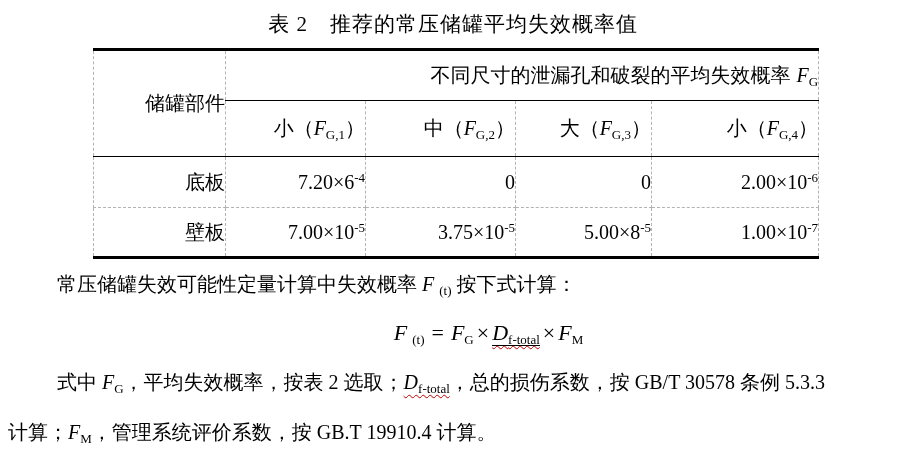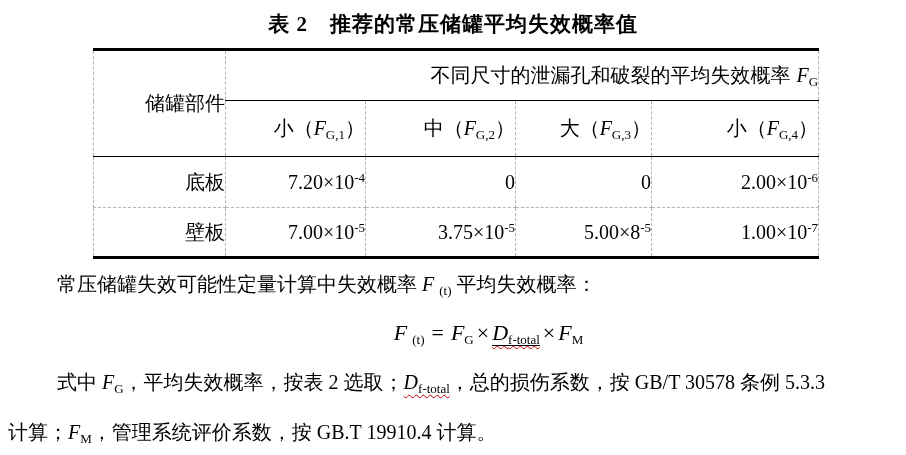--- a/index.html
+++ b/index.html
@@ -1,19 +1,19 @@
 <!DOCTYPE html>
 <html><head>
 <meta charset="utf-8">
 <style>
   * { margin:0; padding:0; box-sizing:border-box; }
   html, body { width:906px; height:455px; background:#ffffff; overflow:hidden; }
   body { font-family:"Liberation Serif","DejaVu Serif",serif; color:#000; }
 
-  .caption { padding-top:11px; height:37px; text-align:center; font-weight:bold; font-size:21px; line-height:26px; letter-spacing:1px; }
+  .caption { padding-top:11px; height:37px; text-align:center; font-weight:normal; font-size:21px; line-height:26px; letter-spacing:1px; }
 
   table.ftable { border-collapse:collapse; table-layout:fixed; width:725px; margin:11px 0 0 93px;
                  border-top:3px solid #000; border-bottom:3px solid #000; }
   .ftable td { text-align:right; vertical-align:middle; font-size:20px;
                border-left:1px dashed #b3b3b3; border-right:1px dashed #b3b3b3; }
   .ftable td.solid-bottom { border-bottom:1.5px solid #000; }
   .ftable td.dash-bottom  { border-bottom:1px dashed #b3b3b3; }
 
   .var  { font-style:italic; font-family:"Liberation Serif","DejaVu Serif",serif; }
   .ssub { font-size:13px; vertical-align:-4px; }
@@ -51,34 +51,34 @@
     <td colspan="4" class="solid-bottom"><span>不同尺寸的泄漏孔和破裂的平均失效概率</span><i class="var fg-gap">F</i><span class="ssub">G</span></td>
   </tr>
   <tr style="height:56px">
     <td class="solid-bottom"><span>小（</span><i class="var">F</i><span class="ssub">G,1</span><span>）</span></td>
     <td class="solid-bottom"><span>中（</span><i class="var">F</i><span class="ssub">G,2</span><span>）</span></td>
     <td class="solid-bottom"><span>大（</span><i class="var">F</i><span class="ssub">G,3</span><span>）</span></td>
     <td class="solid-bottom"><span>小（</span><i class="var">F</i><span class="ssub">G,4</span><span>）</span></td>
   </tr>
   <tr style="height:51px">
     <td class="dash-bottom"><span>底板</span></td>
-    <td class="dash-bottom"><span>7.20×10</span><span class="ssup">-4</span></td>
+    <td class="dash-bottom"><span>7.20×6</span><span class="ssup">-4</span></td>
     <td class="dash-bottom"><span>0</span><span class="ssup"></span></td>
     <td class="dash-bottom"><span>0</span><span class="ssup"></span></td>
     <td class="dash-bottom"><span>2.00×10</span><span class="ssup">-6</span></td>
   </tr>
   <tr style="height:50px">
     <td><span>壁板</span></td>
     <td><span>7.00×10</span><span class="ssup">-5</span></td>
     <td><span>3.75×10</span><span class="ssup">-5</span></td>
     <td><span>5.00×8</span><span class="ssup">-5</span></td>
     <td><span>1.00×10</span><span class="ssup">-7</span></td>
   </tr>
 </tbody>
   </table>
 
-<div class="para indent"><span>常压储罐失效可能性定量计算中失效概率 </span><i class="var">F</i><span class="ssub lhs-sub">(t)</span><span> 平均失效概率：</span></div>
+<div class="para indent"><span>常压储罐失效可能性定量计算中失效概率 </span><i class="var">F</i><span class="ssub lhs-sub">(t)</span><span> 按下式计算：</span></div>
 
 <div class="formula-row"><i class="var">F</i><span class="ssub lhs-sub">(t)</span><span class="eq">=</span><i class="var">F</i><span class="ssub">G</span><span class="times">×</span><span class="formula-d"><span class="wavy"><i class="var">D</i><span class="ssub">f-total</span></span></span><span class="times">×</span><i class="var">F</i><span class="ssub">M</span></div>
 
 <div class="para indent"><span>式中 </span><i class="var">F</i><span class="ssub">G</span><span>，平均失效概率，按表 2 选取；</span><span class="wavy"><i class="var">D</i><span class="ssub">f-total</span></span><span>，总的损伤系数，按 GB/T 30578 条例 5.3.3</span></div>
 
 <div class="para"><span>计算；</span><i class="var">F</i><span class="ssub">M</span><span>，管理系统评价系数，按 GB.T 19910.4 计算。</span></div>
 
 </body></html>

